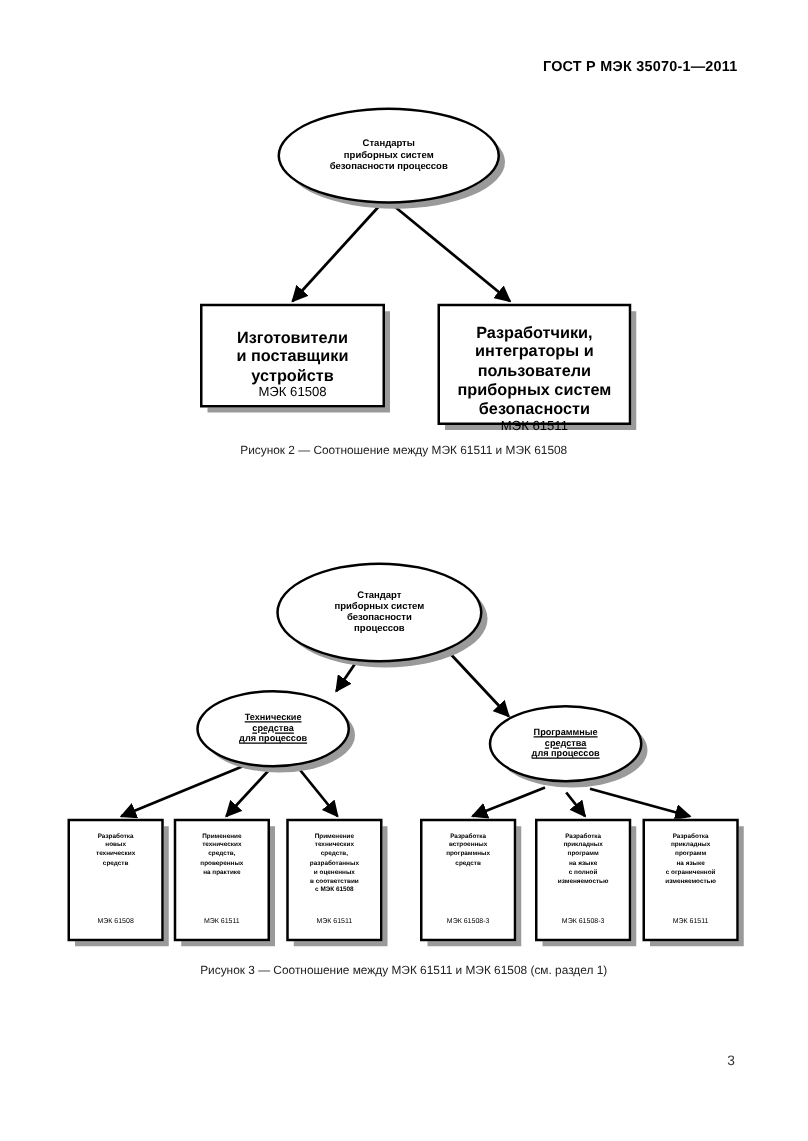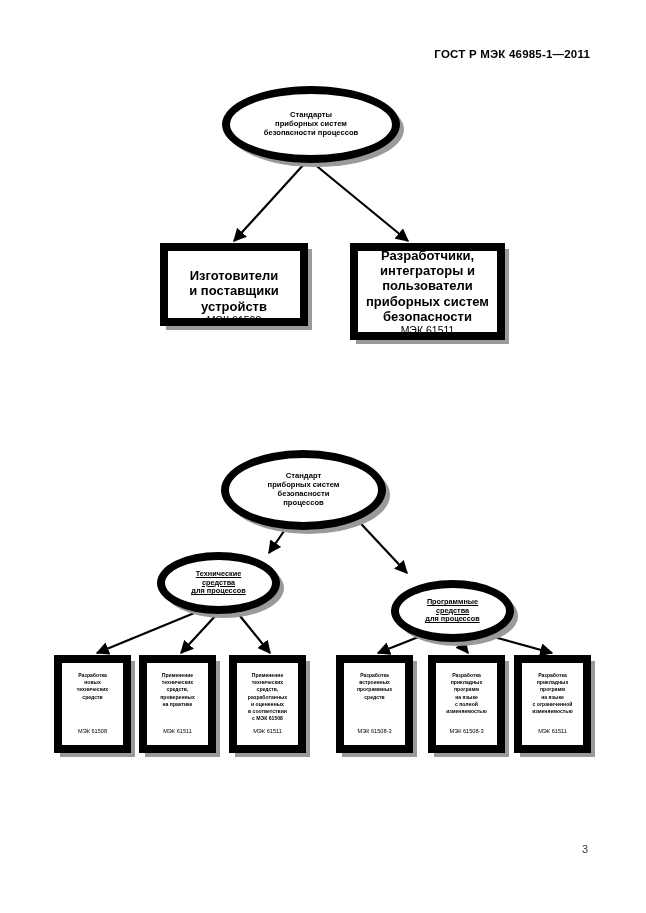--- a/index.html
+++ b/index.html
@@ -54,21 +54,21 @@
   
   .node {
     position: absolute;
     box-sizing: border-box;
     display: flex;
     flex-direction: column;
     align-items: center;
     justify-content: center;
     text-align: center;
     background: #ffffff;
-    border: 8px solid #000000;
+    border: 2px solid #000000;
   }
   .ellipse {
     border-radius: 50%;
     box-shadow: 5px 5px 0 -1px #9a9a9a;
   }
   .rect {
     box-shadow: 5px 5px 0 -1px #9a9a9a;
   }
   .node .title {
     font-weight: bold;
@@ -84,20 +84,21 @@
   }
   #d1-root .title { font-size: 7.6px; }
 
   #d1-box-left {
     left: 160px; top: 243px; width: 148px; height: 83px;
     justify-content: space-between;
     padding: 17px 6px 16px;
   }
   #d1-box-right {
     left: 350px; top: 243px; width: 155px; height: 97px;
+    justify-content: space-between;
     padding: 13px 4px 12px;
   }
   #d1-box-left .title, #d1-box-right .title { font-size: 13px; }
   #d1-box-left .code, #d1-box-right .code { font-size: 10.5px; }
 
   .caption {
     position: absolute;
     width: 100%;
     text-align: center;
     font-size: 9.5px;
@@ -109,21 +110,21 @@
   
   #d2-root {
     left: 221px; top: 450px; width: 165px; height: 80px;
   }
   #d2-root .title { font-size: 7.6px; }
 
   #d2-mid-left {
     left: 157px; top: 552px; width: 123px; height: 62px;
   }
   #d2-mid-right {
-    left: 391px; top: 580px; width: 123px; height: 62px;
+    left: 391px; top: 564px; width: 123px; height: 62px;
   }
   #d2-mid-left .title, #d2-mid-right .title { font-size: 7.3px; text-decoration: underline; }
 
   .leaf {
     top: 655px;
     width: 77px;
     height: 98px;
     justify-content: flex-start;
     padding: 9px 3px 0;
   }
@@ -143,21 +144,21 @@
   #d2-leaf-3 { left: 229px; }
   #d2-leaf-4 { left: 336px; }
   #d2-leaf-5 { left: 428px; }
   #d2-leaf-6 { left: 514px; }
 </style>
 </head>
 <body>
 
 <div class="page">
 
-  <div class="doc-header">ГОСТ Р МЭК 46985-1—2011</div>
+  <div class="doc-header">ГОСТ Р МЭК 35070-1—2011</div>
 
   <svg class="connectors" viewBox="0 0 646 913" xmlns="http://www.w3.org/2000/svg">
     <defs>
       <marker id="arw" viewBox="0 0 10 10" refX="9" refY="5" markerWidth="6" markerHeight="6" orient="auto-start-reverse">
         <path d="M 0 0 L 10 5 L 0 10 z" fill="#000000"></path>
       </marker>
     </defs>
     <g stroke="#000000" stroke-width="2.2" fill="none" marker-end="url(#arw)">
 
       <line x1="305" y1="163" x2="234" y2="241"></line>
@@ -183,20 +184,21 @@
   <div class="node rect" id="d1-box-left">
     <div class="title">Изготовители<br>и поставщики<br>устройств</div>
     <div class="code">МЭК 61508</div>
   </div>
 
   <div class="node rect" id="d1-box-right">
     <div class="title">Разработчики,<br>интеграторы и пользователи<br>приборных систем<br>безопасности</div>
     <div class="code">МЭК 61511</div>
   </div>
 
+  <div class="caption" id="caption-2">Рисунок 2 — Соотношение между МЭК 61511 и МЭК 61508</div>
 
   <div class="node ellipse" id="d2-root">
     <div class="title">Стандарт<br>приборных систем<br>безопасности<br>процессов</div>
   </div>
 
   <div class="node ellipse" id="d2-mid-left">
     <div class="title">Технические<br>средства<br>для процессов</div>
   </div>
 
   <div class="node ellipse" id="d2-mid-right">
@@ -226,16 +228,17 @@
   <div class="node rect leaf" id="d2-leaf-5">
     <div class="title">Разработка<br>прикладных<br>программ<br>на языке<br>с полной<br>изменяемостью</div>
     <div class="code">МЭК 61508-3</div>
   </div>
 
   <div class="node rect leaf" id="d2-leaf-6">
     <div class="title">Разработка<br>прикладных<br>программ<br>на языке<br>с ограниченной<br>изменяемостью</div>
     <div class="code">МЭК 61511</div>
   </div>
 
+  <div class="caption" id="caption-3">Рисунок 3 — Соотношение между МЭК 61511 и МЭК 61508 (см. раздел 1)</div>
 
   <div class="page-number">3</div>
 
 </div>
 
 </body></html>

